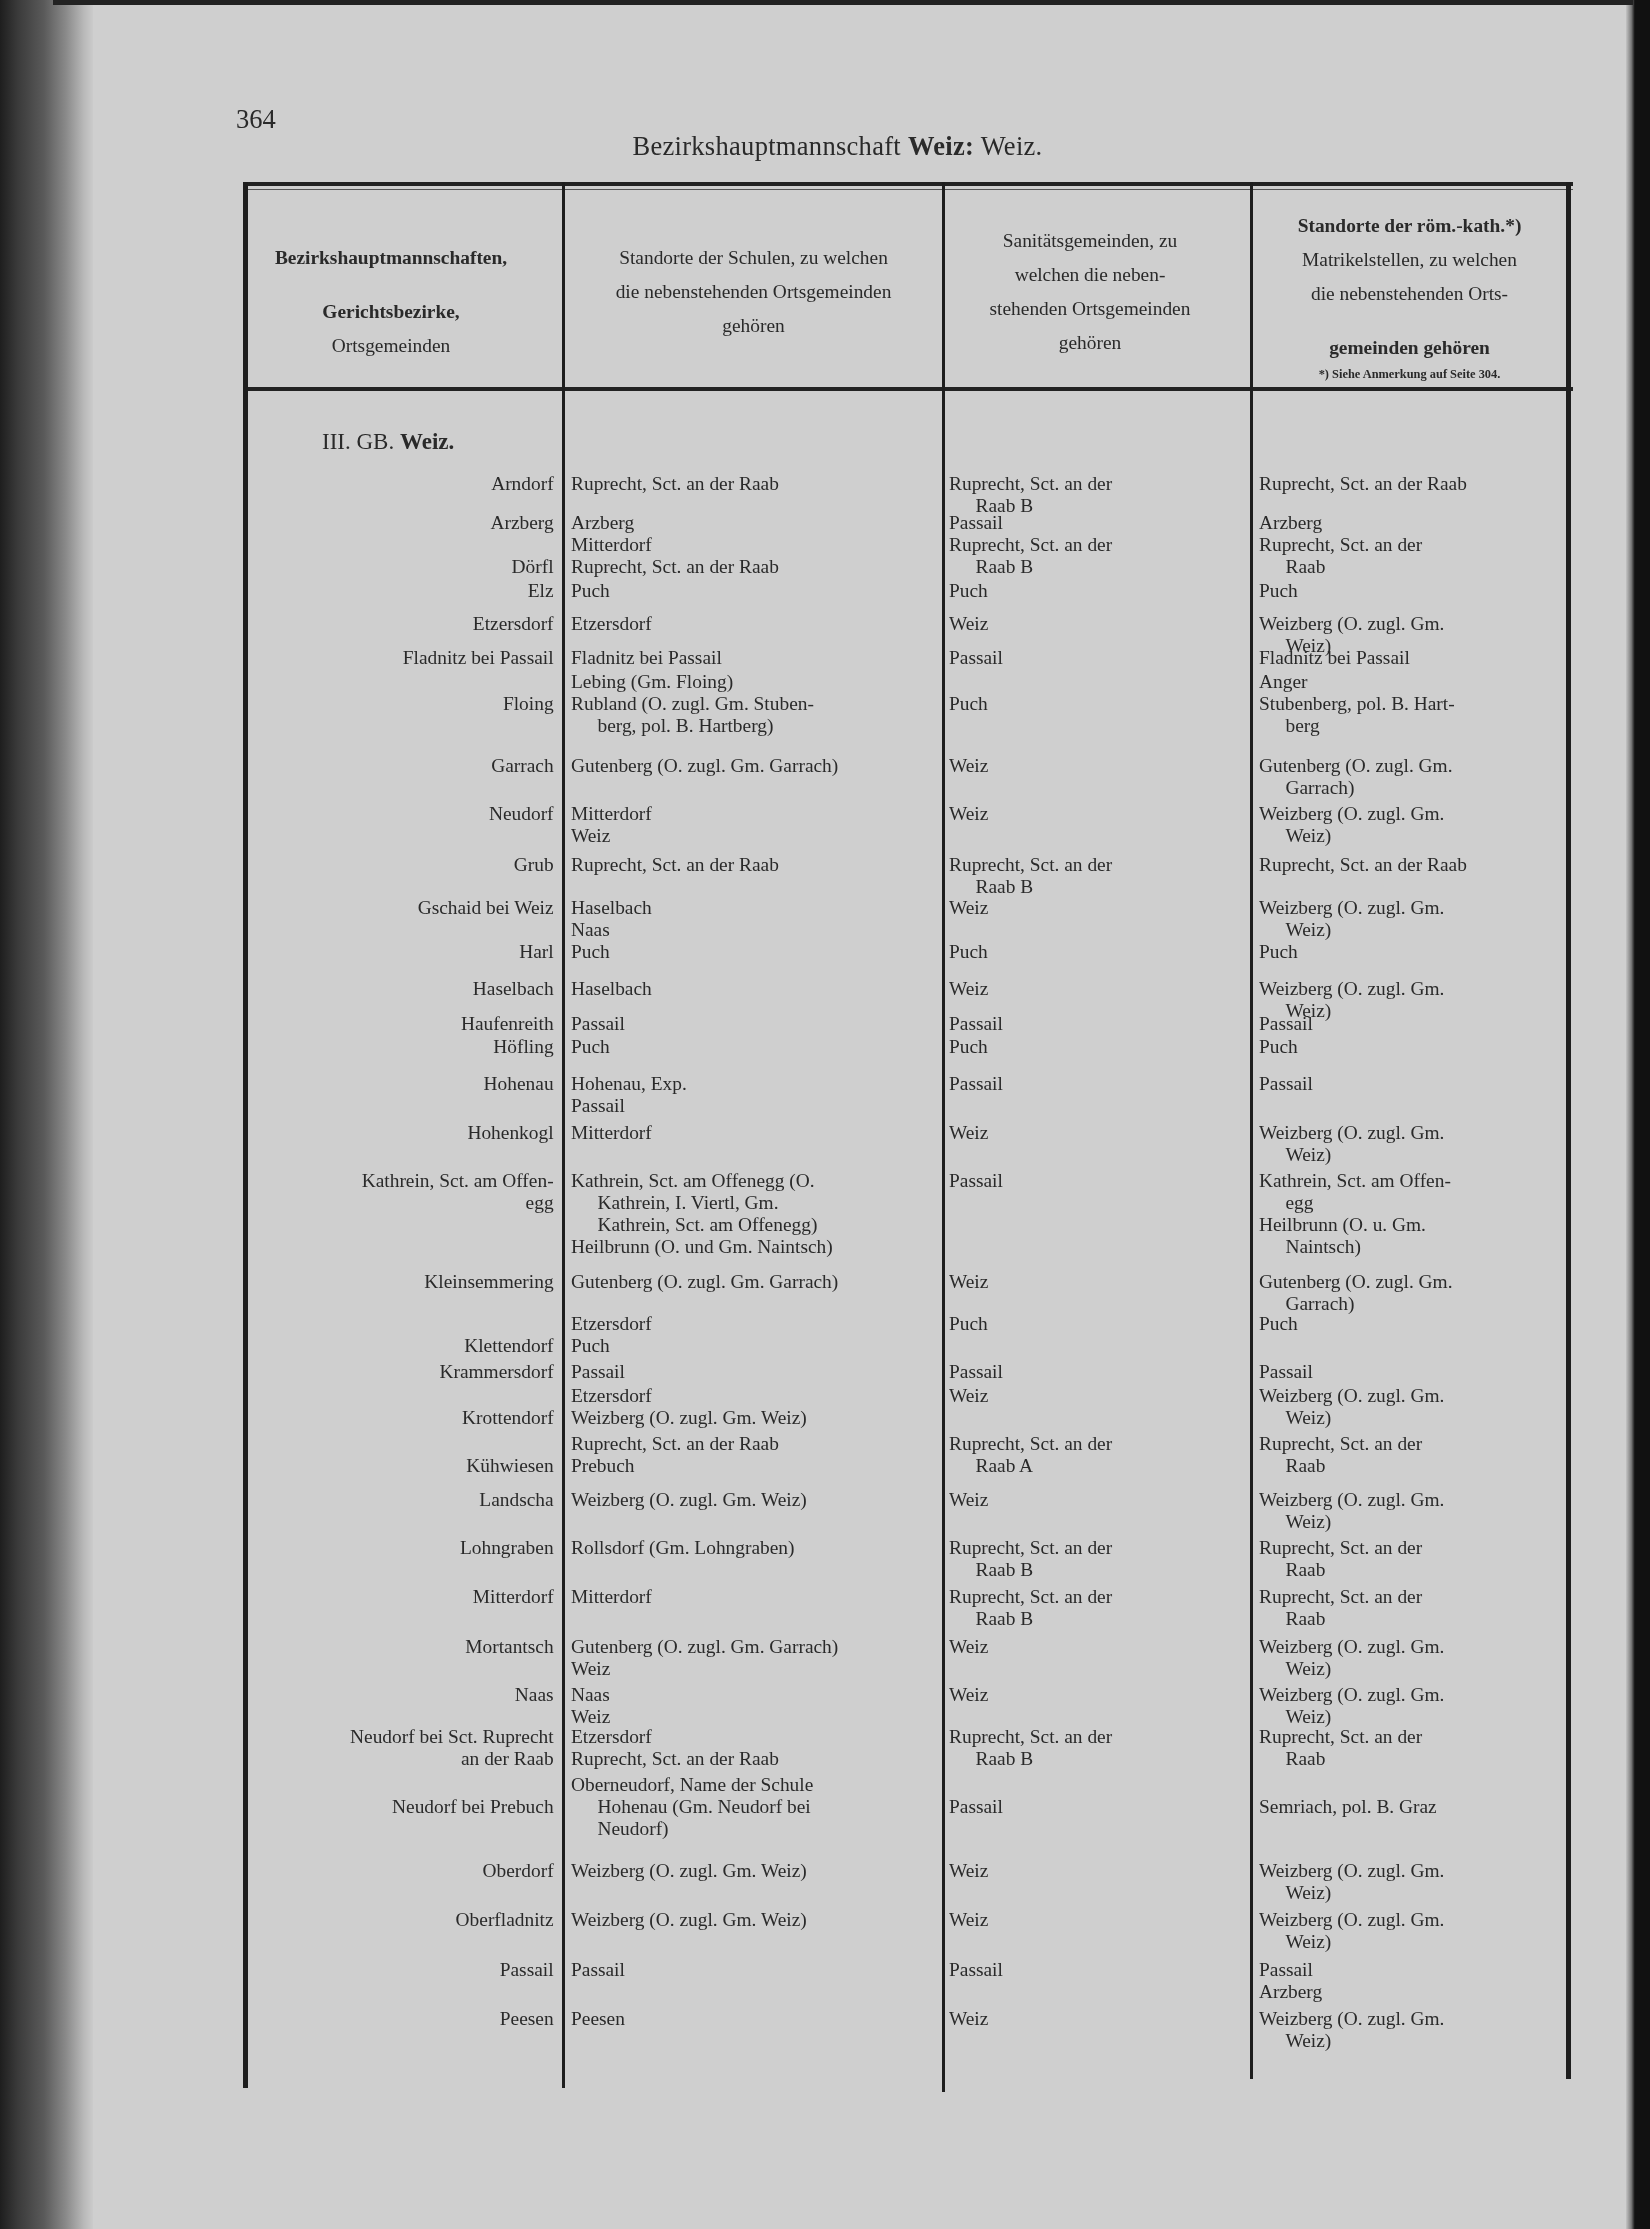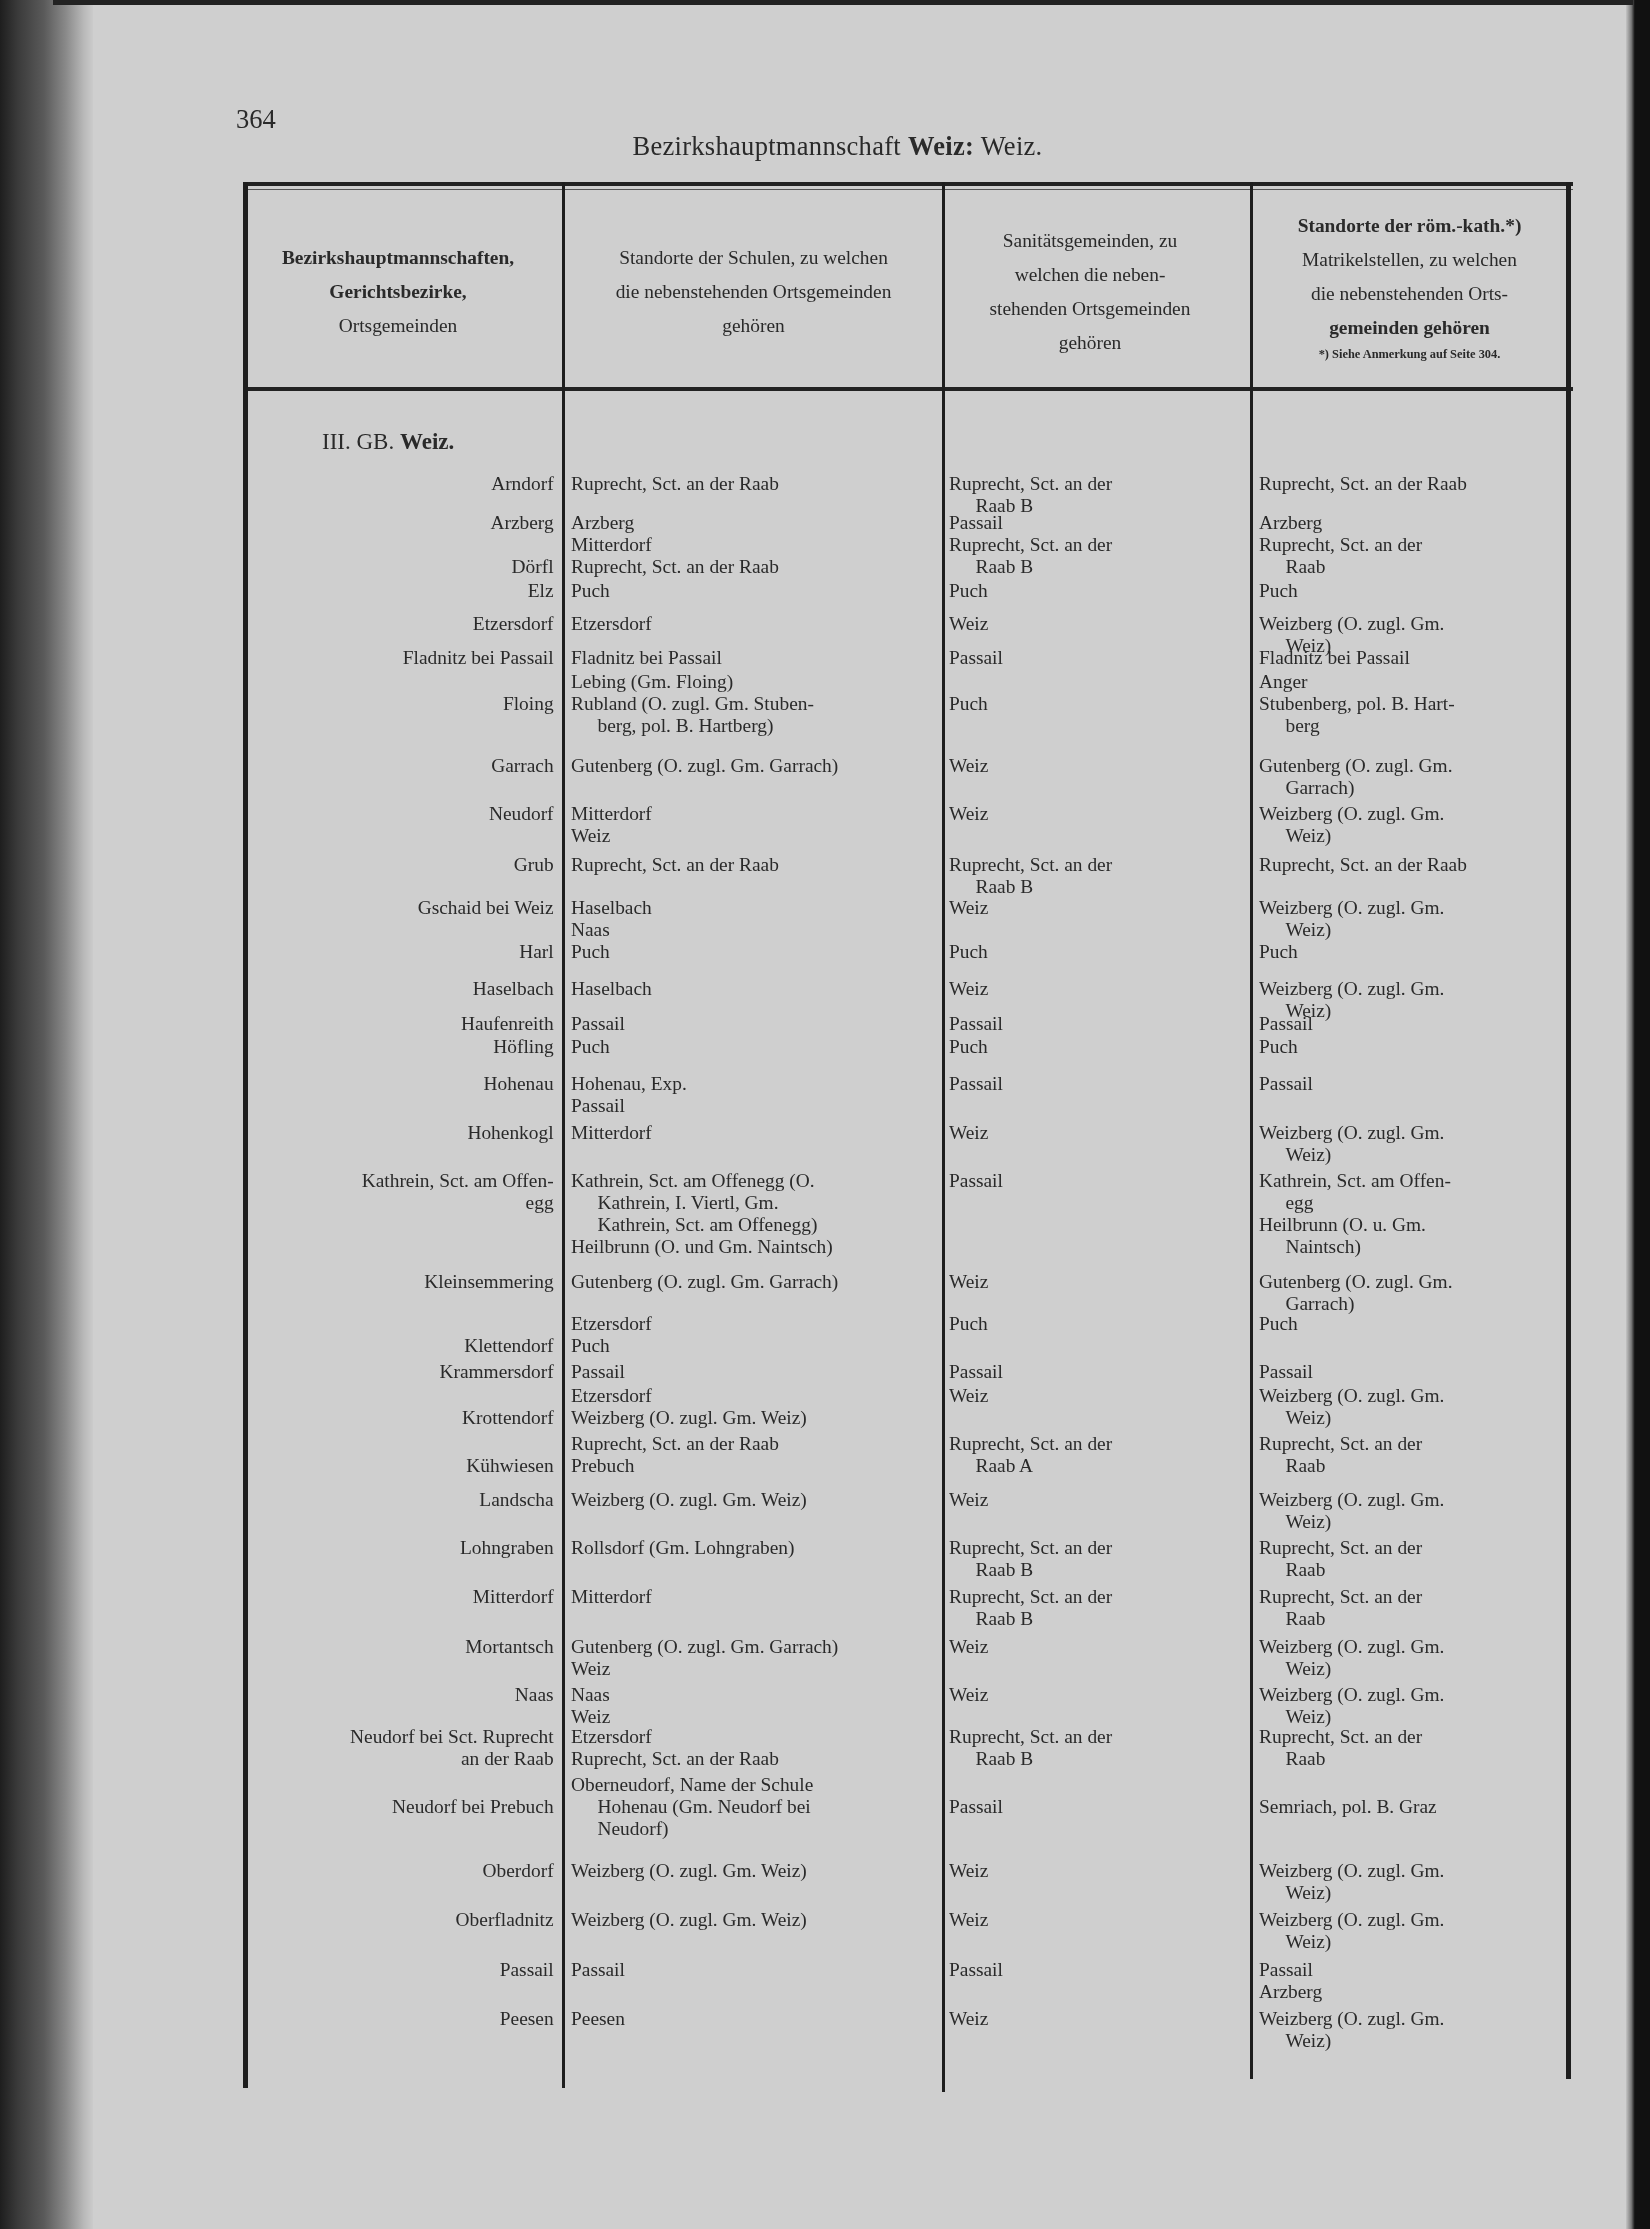--- a/index.html
+++ b/index.html
@@ -23,21 +23,21 @@
   .running-title b { font-weight:bold; }
 
   .table { position:absolute; left:243px; top:182px; width:1330px; height:1906px; }
   .rule-top { position:absolute; left:0; right:0; top:0; height:4.4px; background:#222; }
   .rule-top2 { position:absolute; left:0; right:0; top:7px; height:0.9px; background:#555; }
   .rule-head { position:absolute; left:0; right:0; top:205px; height:3.5px; background:#222; }
   .vline { position:absolute; top:0; width:2.6px; background:#1e1e1e; }
   .vline.outer { width:5.3px; }
 
   .hcell { position:absolute; top:17.6px; height:185px; display:flex; flex-direction:column; justify-content:center; align-items:center; text-align:center; font-size:19.4px; line-height:34px; }
-  .hcell .bold { font-weight:bold; }
+  .hcell .bold { font-weight:bold;margin-top:20px; }
   .hcell .note { font-size:12.4px; line-height:19.4px; font-weight:bold; }
 
   .section { position:absolute; left:79px; top:247px; font-size:23px; }
   .section b { font-weight:bold; }
 
   .row { position:absolute; left:0; width:1330px; }
   .c { position:absolute; top:0; font-size:19.4px; line-height:22px; }
   .c1 { left:10.6px; width:300px;text-align:right; }
   .c2 { left:328px; width:362px; }
   .c3 { left:706px; width:291px; }
@@ -59,21 +59,21 @@
   <div class="rule-top"></div>
   <div class="rule-top2"></div>
   <div class="rule-head"></div>
 
   <div class="vline outer" style="left:0;height:1906px"></div>
   <div class="vline" style="left:319px;height:1906px"></div>
   <div class="vline" style="left:699px;height:1910px"></div>
   <div class="vline" style="left:1007px;height:1897px"></div>
   <div class="vline outer" style="left:1323px;height:1897px;top:0"></div>
 
-  <div class="hcell" style="left:14px;width:282px">
+  <div class="hcell" style="left:7px;width:282px">
     <span class="bold">Bezirkshauptmannschaften,</span>
     <span class="bold">Gerichtsbezirke,</span>
     <span>Ortsgemeinden</span>
   </div>
   <div class="hcell" style="left:322px;width:377px">
     <span>Standorte der Schulen, zu welchen</span>
     <span>die nebenstehenden Ortsgemeinden</span>
     <span>gehören</span>
   </div>
   <div class="hcell" style="left:694px;width:306px">

